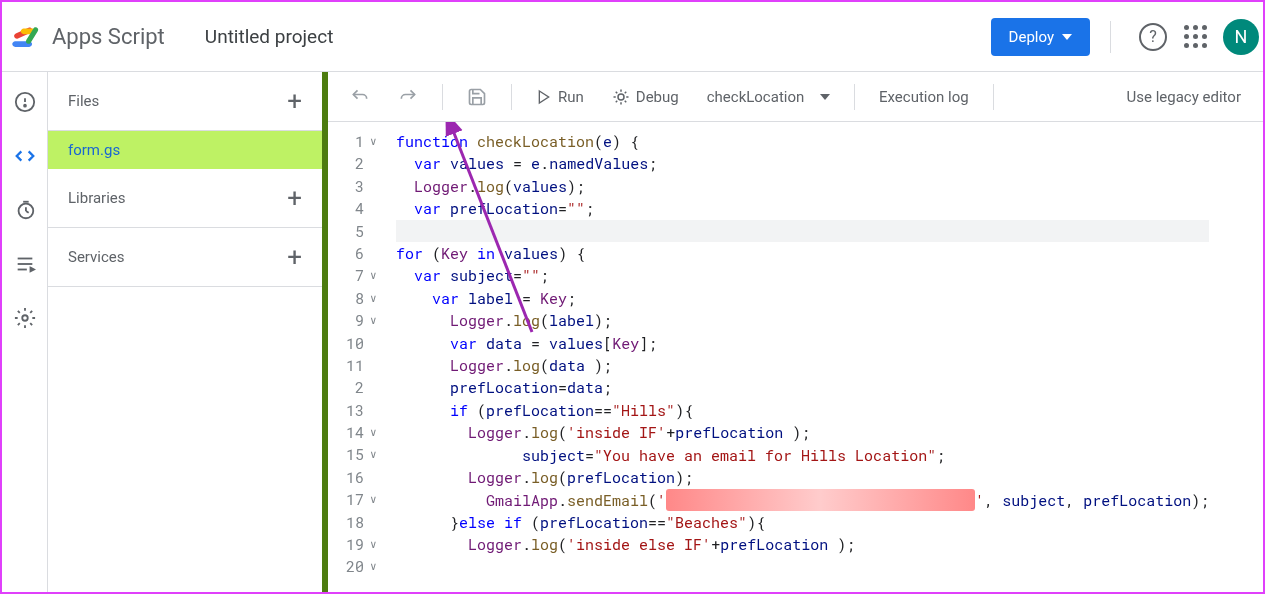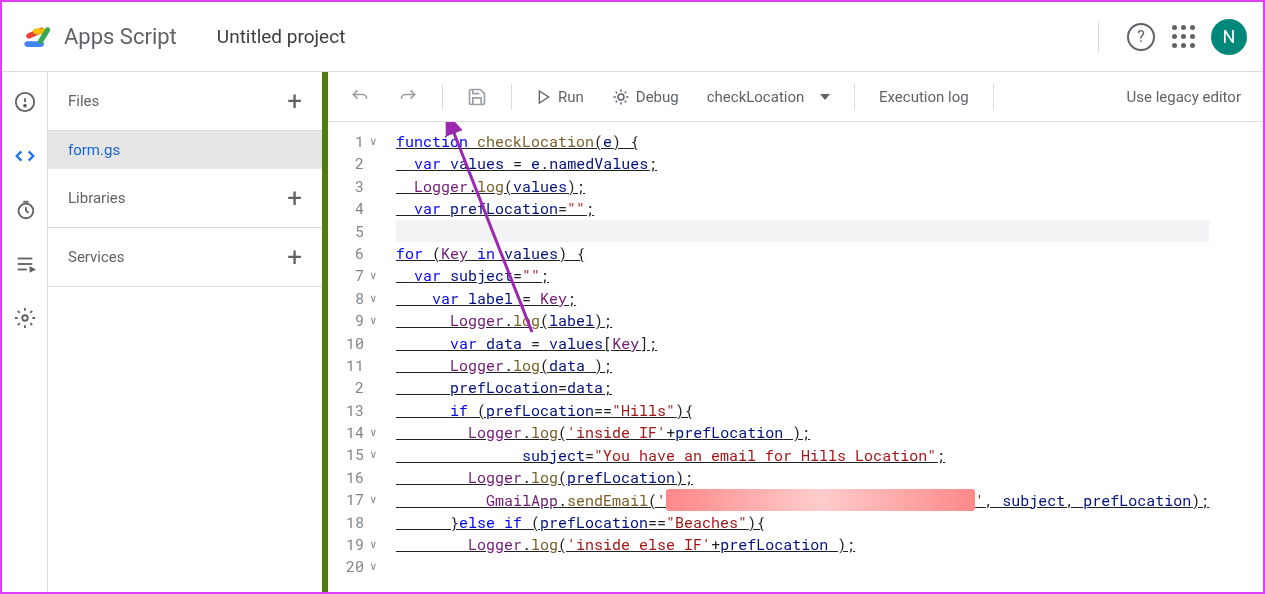--- a/index.html
+++ b/index.html
@@ -1,44 +1,44 @@
 <!DOCTYPE html>
 <html><head>
 <meta charset="utf-8">
 <style>
 * { margin: 0; padding: 0; box-sizing: border-box; }
 body { font-family: 'Google Sans', Roboto, Arial, sans-serif; font-size: 14px; color: #202124; background: #fff; width: 1265px; height: 594px; overflow: hidden; border: 2px solid #e040fb; position: relative; }
-.header { height: 70px; display: flex; align-items: center; padding: 0 16px; border-bottom: 1px solid #dadce0; }
+.header { height: 70px; display: flex; align-items: center; padding: 0 4px; border-bottom: 1px solid #dadce0; }
 .logo { width: 38px; height: 38px; margin-right: 8px; display:flex; align-items:center; justify-content:center; }
 .app-name { font-size: 22px; color: #5f6368; margin-right: 40px; }
 .project-title { font-size: 19px; color: #3c4043; flex: 1; }
 .deploy-btn { background: #1a73e8; color: #fff; border-radius: 4px; padding: 10px 18px; font-size: 15px; display: flex; align-items: center; gap: 8px; cursor: pointer; }
 .help-icon, .apps-icon, .avatar { width: 40px; height: 40px; display: flex; align-items: center; justify-content: center; cursor: pointer; margin-left: 8px; }
 .help-icon { border: 2px solid #5f6368; border-radius: 50%; width: 28px; height: 28px; font-size: 16px; color: #5f6368; }
 .apps-grid { display: grid; grid-template-columns: repeat(3, 5px); grid-template-rows: repeat(3, 5px); gap: 4px; }
 .apps-grid span { background: #5f6368; width: 5px; height: 5px; border-radius: 50%; }
 .avatar { width: 36px; height: 36px; border-radius: 50%; background: #00897b; color: #fff; font-size: 18px; display:flex; align-items:center; justify-content:center; }
 .vsep { width: 1px; height: 32px; background: #dadce0; margin: 0 20px; }
 .main { display: flex; height: calc(100% - 70px); }
 .rail { width: 46px; border-right: 1px solid #dadce0; display: flex; flex-direction: column; align-items: center; padding-top: 18px; gap: 30px; }
 .rail-item { width: 24px; height: 24px; color: #5f6368; cursor: pointer; display:flex; align-items:center; justify-content:center; }
 .rail-item.active { color: #1a73e8; }
 .sidebar { width: 280px; border-right: 6px solid #4d7c0f; }
 .side-row { display: flex; align-items: center; justify-content: space-between; padding: 16px 20px; border-bottom: 1px solid #dadce0; color: #5f6368; font-size: 15px; }
 .side-row .plus { font-size: 26px; color: #5f6368; cursor: pointer; line-height: 1; }
-.file-item { padding: 10px 20px; font-size: 15px; background: #e5e5e5; color: #1967d2; cursor: pointer; }
+.file-item { padding: 10px 20px; font-size: 15px; background: #bef264; color: #1967d2; cursor: pointer; }
 .editor-area { flex: 1; display: flex; flex-direction: column; overflow:hidden; }
 .toolbar { height: 50px; display: flex; align-items: center; padding: 0 12px; border-bottom: 1px solid #dadce0; gap: 8px; color: #5f6368; }
 .tool-btn { display: flex; align-items: center; gap: 6px; padding: 6px 10px; cursor: pointer; border-radius: 4px; font-size: 15px; color: #5f6368; }
 .tsep { width: 1px; height: 26px; background: #dadce0; margin: 0 6px; }
 .spacer { flex: 1; }
 .code-area { flex: 1; display: flex; background: #fff; font-family: 'Roboto Mono', Menlo, Consolas, monospace; font-size: 15px; overflow:hidden; }
 .gutter { background: #fff; color: #80868b; text-align: right; padding: 8px 4px 0 18px; user-select: none; }
 .fold-col { padding: 8px 2px 0 2px; color: #80868b; width: 22px; }
-.code { padding: 8px 0 0 6px; white-space: pre; line-height: 22.4px; text-decoration: underline; }
+.code { padding: 8px 0 0 6px; white-space: pre; line-height: 22.4px; }
 .gutter div, .fold-col div { height: 22.4px; line-height: 22.4px; }
 .kw { color: #0000ff; }
 .id { color: #701a75; }
 .str { color: #a31515; }
 .obj { color: #001080; }
 .fn { color: #795e26; }
 .redact { background: linear-gradient(90deg, #f88, #fcc, #f88); color: transparent; border-radius: 3px; display:inline-block;padding-left:48px; }
 .chev { width: 0; height: 0; border-left: 5px solid transparent; border-right: 5px solid transparent; border-top: 6px solid #fff; display:inline-block; }
 .chevg { width: 0; height: 0; border-left: 5px solid transparent; border-right: 5px solid transparent; border-top: 6px solid #5f6368; display:inline-block; }
 .arrow-overlay { position: absolute; left: 430px; top: 120px; pointer-events: none; }
@@ -51,20 +51,24 @@
   <div class="logo">
     <svg width="34" height="34" viewBox="0 0 48 48">
         <path fill="#4285f4" d="M10 38c-2 0-4-2-4-4s2-4 4-4l20 0c2 0 4 2 4 4s-2 4-4 4z"></path>
         <path fill="#ea4335" d="M14 26c-2 1-4 0-5-2s0-4 2-5l18-8c2-1 4 0 5 2s0 4-2 5z"></path>
         <path fill="#fbbc04" d="M22 20c-2 0-4-2-4-4s2-4 4-4l14 0c2 0 4 2 4 4s-2 4-4 4z"></path>
         <path fill="#34a853" d="M32 32c-1 2-3 2-5 1s-2-3-1-5l10-16c1-2 3-2 5-1s2 3 1 5z"></path>
       </svg>
   </div>
   <div class="app-name">Apps Script</div>
   <div class="project-title">Untitled project</div>
+  <div class="deploy-btn">
+    <span>Deploy</span>
+    <span class="chev"></span>
+  </div>
   <div class="vsep"></div>
   <div class="help-icon">?</div>
   <div class="apps-icon">
     <div class="apps-grid">
         <span></span>
         <span></span>
         <span></span>
         <span></span>
         <span></span>
         <span></span>

